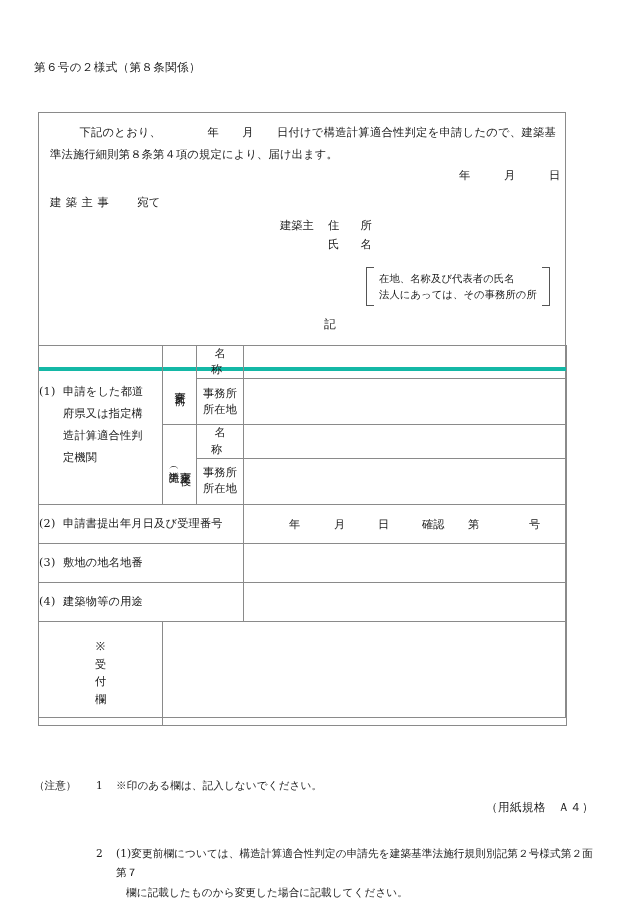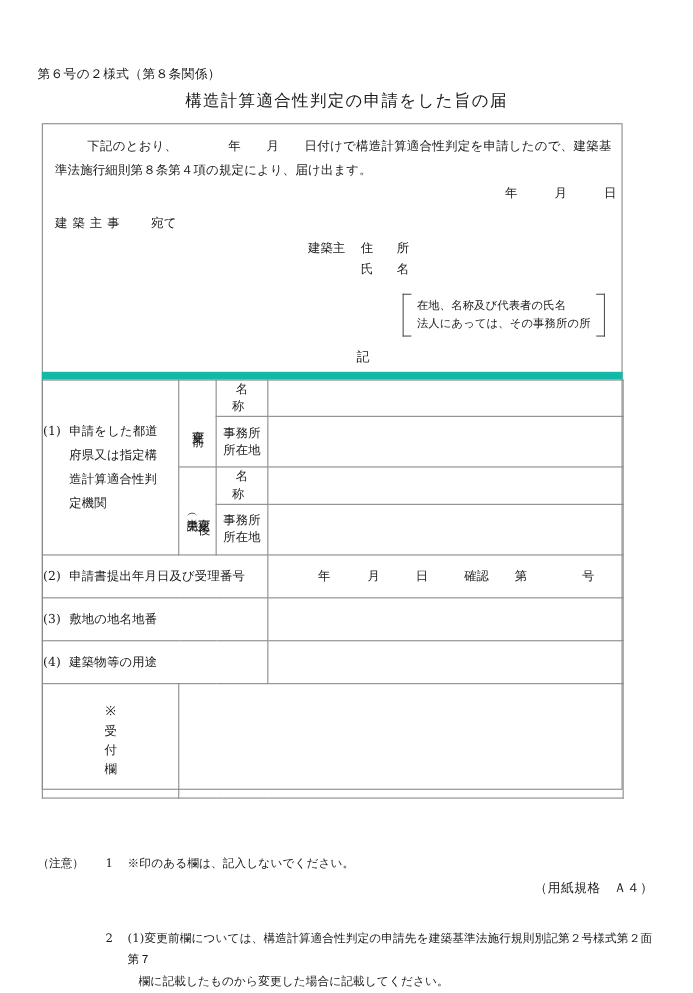--- a/index.html
+++ b/index.html
@@ -50,23 +50,23 @@
     border: 1px solid #8a8a8a;
     box-sizing: border-box;
   }
 
   
   .preamble {
     position: absolute;
     left: 38px;
     top: 112px;
     width: 528px;
-    height: 233px;
+    height: 259px;
     box-sizing: border-box;
-    border-bottom: 7px solid #14b8a6;
+    border-bottom: 4px solid #14b8a6;
     text-decoration: underline;
   }
   .lede {
     position: absolute;
     left: 12px;
     top: 10px;
     width: 506px;
     font-size: 11.3px;
     line-height: 1.95;
     text-align: justify;
@@ -294,21 +294,20 @@
     letter-spacing: 0.5px;
   }
   .paper-spec .gap { display: inline-block; width: 12px; }
 </style>
 </head>
 <body>
 
 <div class="page">
 
   <div class="form-code">第６号の２様式（第８条関係）</div>
-  <div class="doc-title">構造計算適合性判定の申請をした旨の届</div>
 
   <div class="frame"></div>
 
   <div class="preamble">
     <div class="lede">下記のとおり、　　　　年　　月　　日付けで構造計算適合性判定を申請したので、建築基準法施行細則第８条第４項の規定により、届け出ます。</div>
 
     <div class="date-line">
       <span class="dl dl-y">年</span>
       <span class="dl dl-m">月</span>
       <span class="dl dl-d">日</span>

